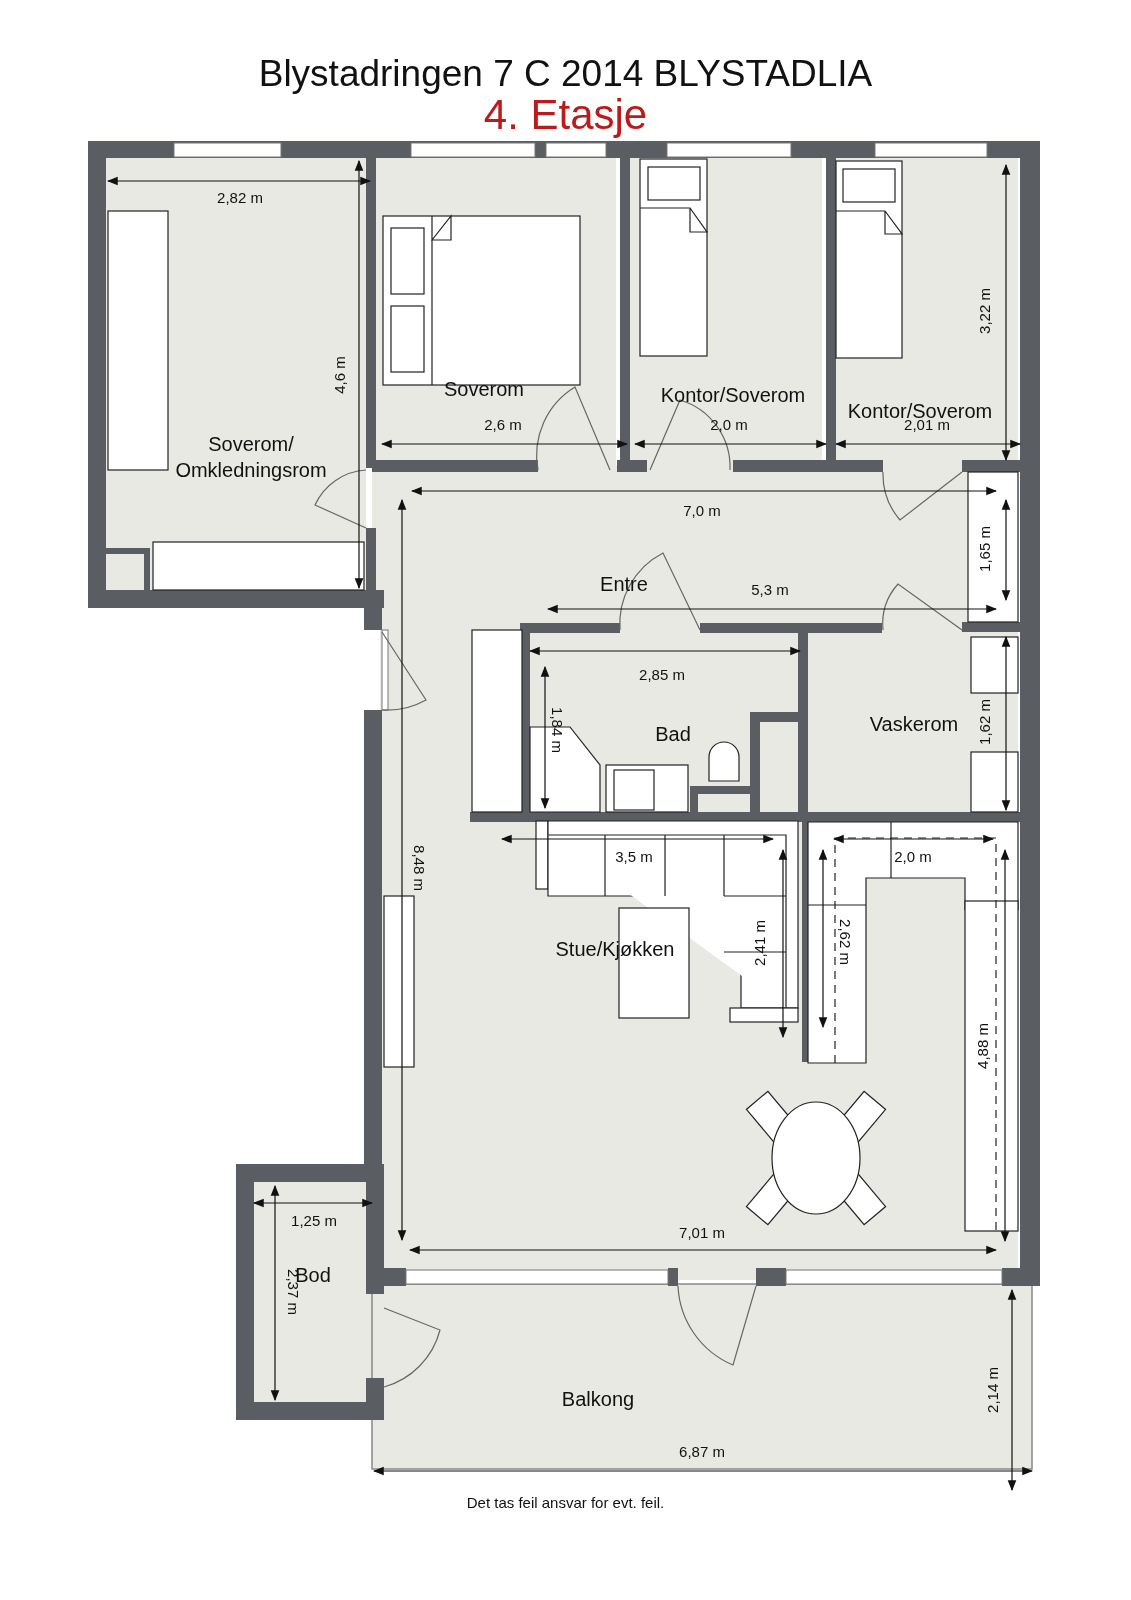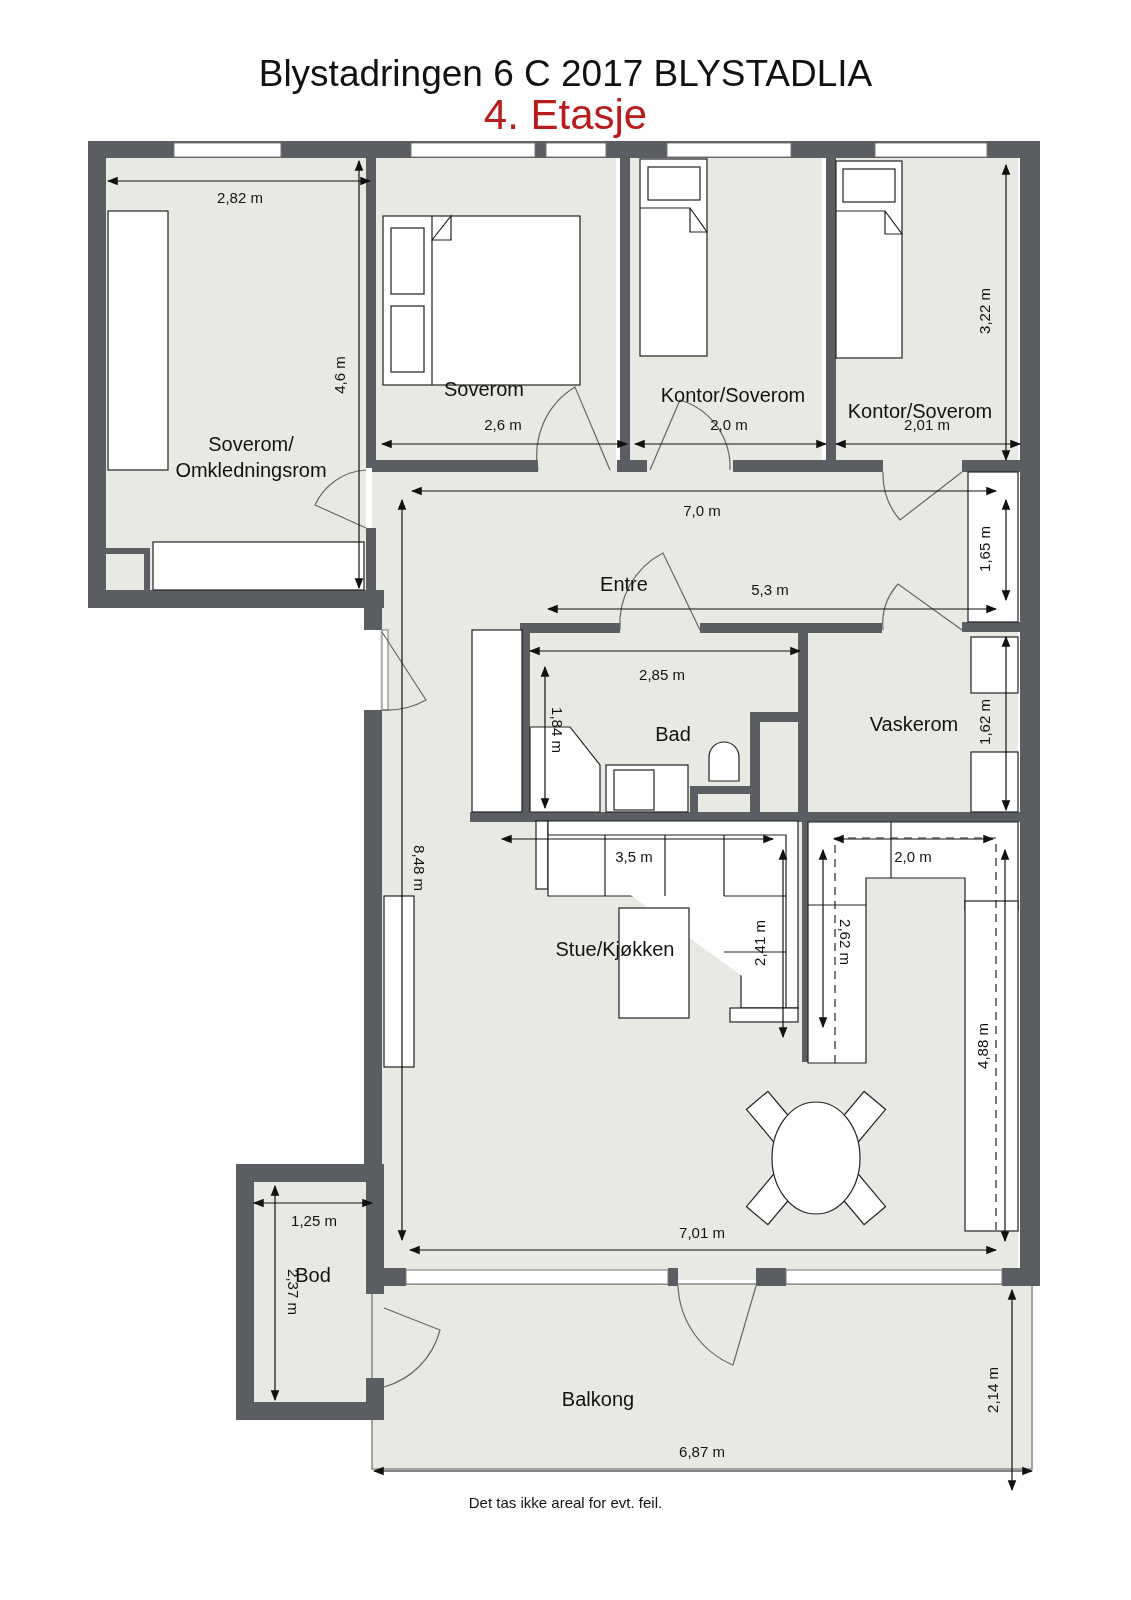--- a/index.html
+++ b/index.html
@@ -12,21 +12,21 @@
   svg.plan { position: absolute; left: 0; top: 0; }
   .room-label { font-family: "Liberation Sans", sans-serif; font-size: 20px; fill: #111; }
   .dim-label { font-family: "Liberation Sans", sans-serif; font-size: 15px; fill: #111; }
   .footer { position: absolute; left: 0; width: 1131px; top: 1494px; text-align: center;
             font-size: 15px; line-height: 18px; color: #111; }
   .footer div { white-space: nowrap; }
 </style>
 </head>
 <body>
 
-<div class="title">Blystadringen 6 C 2017 BLYSTADLIA</div>
+<div class="title">Blystadringen 7 C 2014 BLYSTADLIA</div>
 <div class="subtitle">4. Etasje</div>
 
 <svg class="plan" width="1131" height="1600" viewBox="0 0 1131 1600" xmlns="http://www.w3.org/2000/svg">
   <defs>
     <marker id="ah" viewBox="0 0 10 10" refX="9" refY="5" markerWidth="9" markerHeight="9" orient="auto-start-reverse">
       <path d="M0,1 L10,5 L0,9 z" fill="#111"></path>
     </marker>
   </defs>
 
   <g fill="#e9e9e3">
@@ -246,14 +246,14 @@
     <text class="dim-label" x="0" y="0" text-anchor="middle" transform="translate(414,868) rotate(90)">8,48 m</text>
     <text class="dim-label" x="702" y="1238" text-anchor="middle">7,01 m</text>
     <text class="dim-label" x="314" y="1226" text-anchor="middle">1,25 m</text>
     <text class="dim-label" x="0" y="0" text-anchor="middle" transform="translate(288,1292) rotate(90)">2,37 m</text>
     <text class="dim-label" x="702" y="1457" text-anchor="middle">6,87 m</text>
     <text class="dim-label" x="0" y="0" text-anchor="middle" transform="translate(998,1390) rotate(-90)">2,14 m</text>
   </g>
 </svg>
 
 <div class="footer">
-  <div>Det tas ikke areal for evt. feil.</div>
+  <div>Det tas feil ansvar for evt. feil.</div>
 </div>
 
 </body></html>

